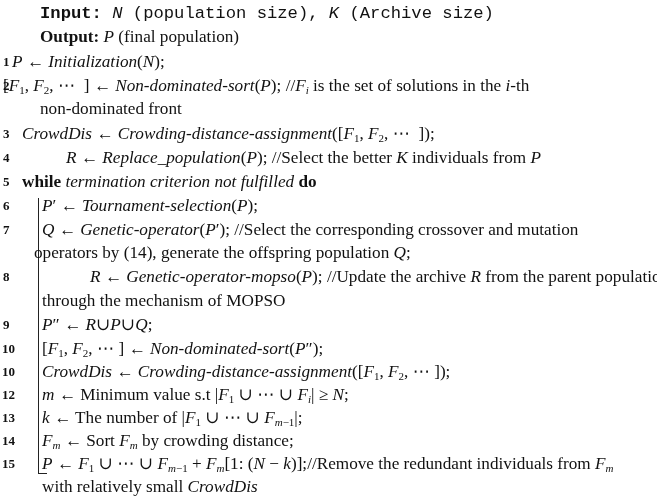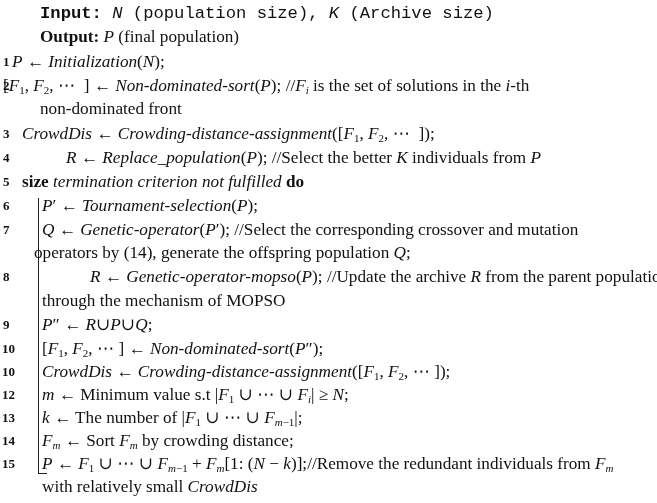--- a/index.html
+++ b/index.html
@@ -54,21 +54,21 @@
     <span class="txt" style="left:22px;"><i>CrowdDis</i> ← <i>Crowding-distance-assignment</i>([<i>F</i><sub>1</sub>, <i>F</i><sub>2</sub>, ⋯&nbsp; ]);</span>
   </div>
 
   <div class="line" style="top:148px;">
     <span class="num">4</span>
     <span class="txt" style="left:22px;margin-left:44px;"><i>R</i> ← <i>Replace_population</i>(<i>P</i>); //Select the better <i>K</i> individuals from <i>P</i></span>
   </div>
 
   <div class="line" style="top:172px;">
     <span class="num">5</span>
-    <span class="txt" style="left:22px;"><b>size</b> <i>termination criterion not fulfilled</i> <b>do</b></span>
+    <span class="txt" style="left:22px;"><b>while</b> <i>termination criterion not fulfilled</i> <b>do</b></span>
   </div>
 
   <div class="loopbar"></div>
 
   <div class="line" style="top:196px;">
     <span class="num">6</span>
     <span class="txt" style="left:42px;"><i>P</i>′ ← <i>Tournament-selection</i>(<i>P</i>);</span>
   </div>
 
   <div class="line" style="top:220px;">

